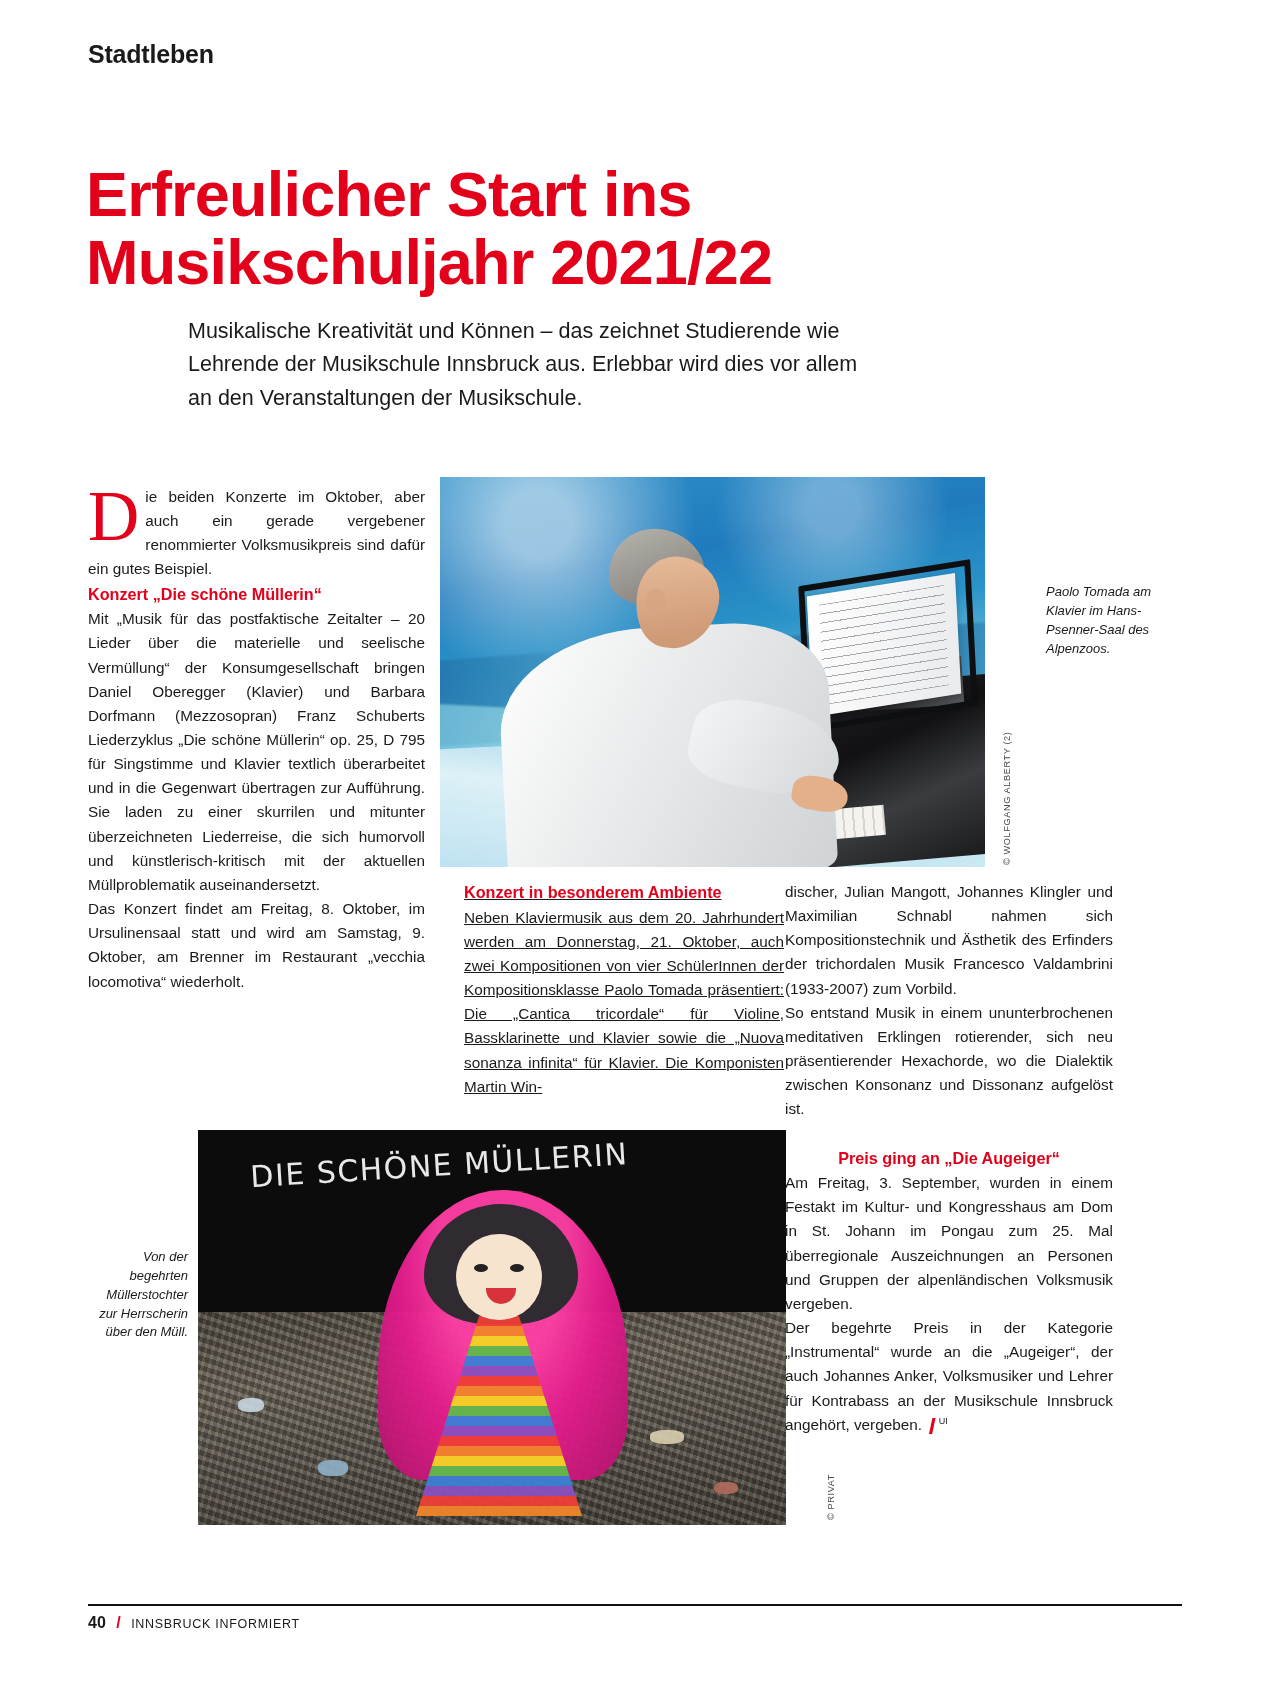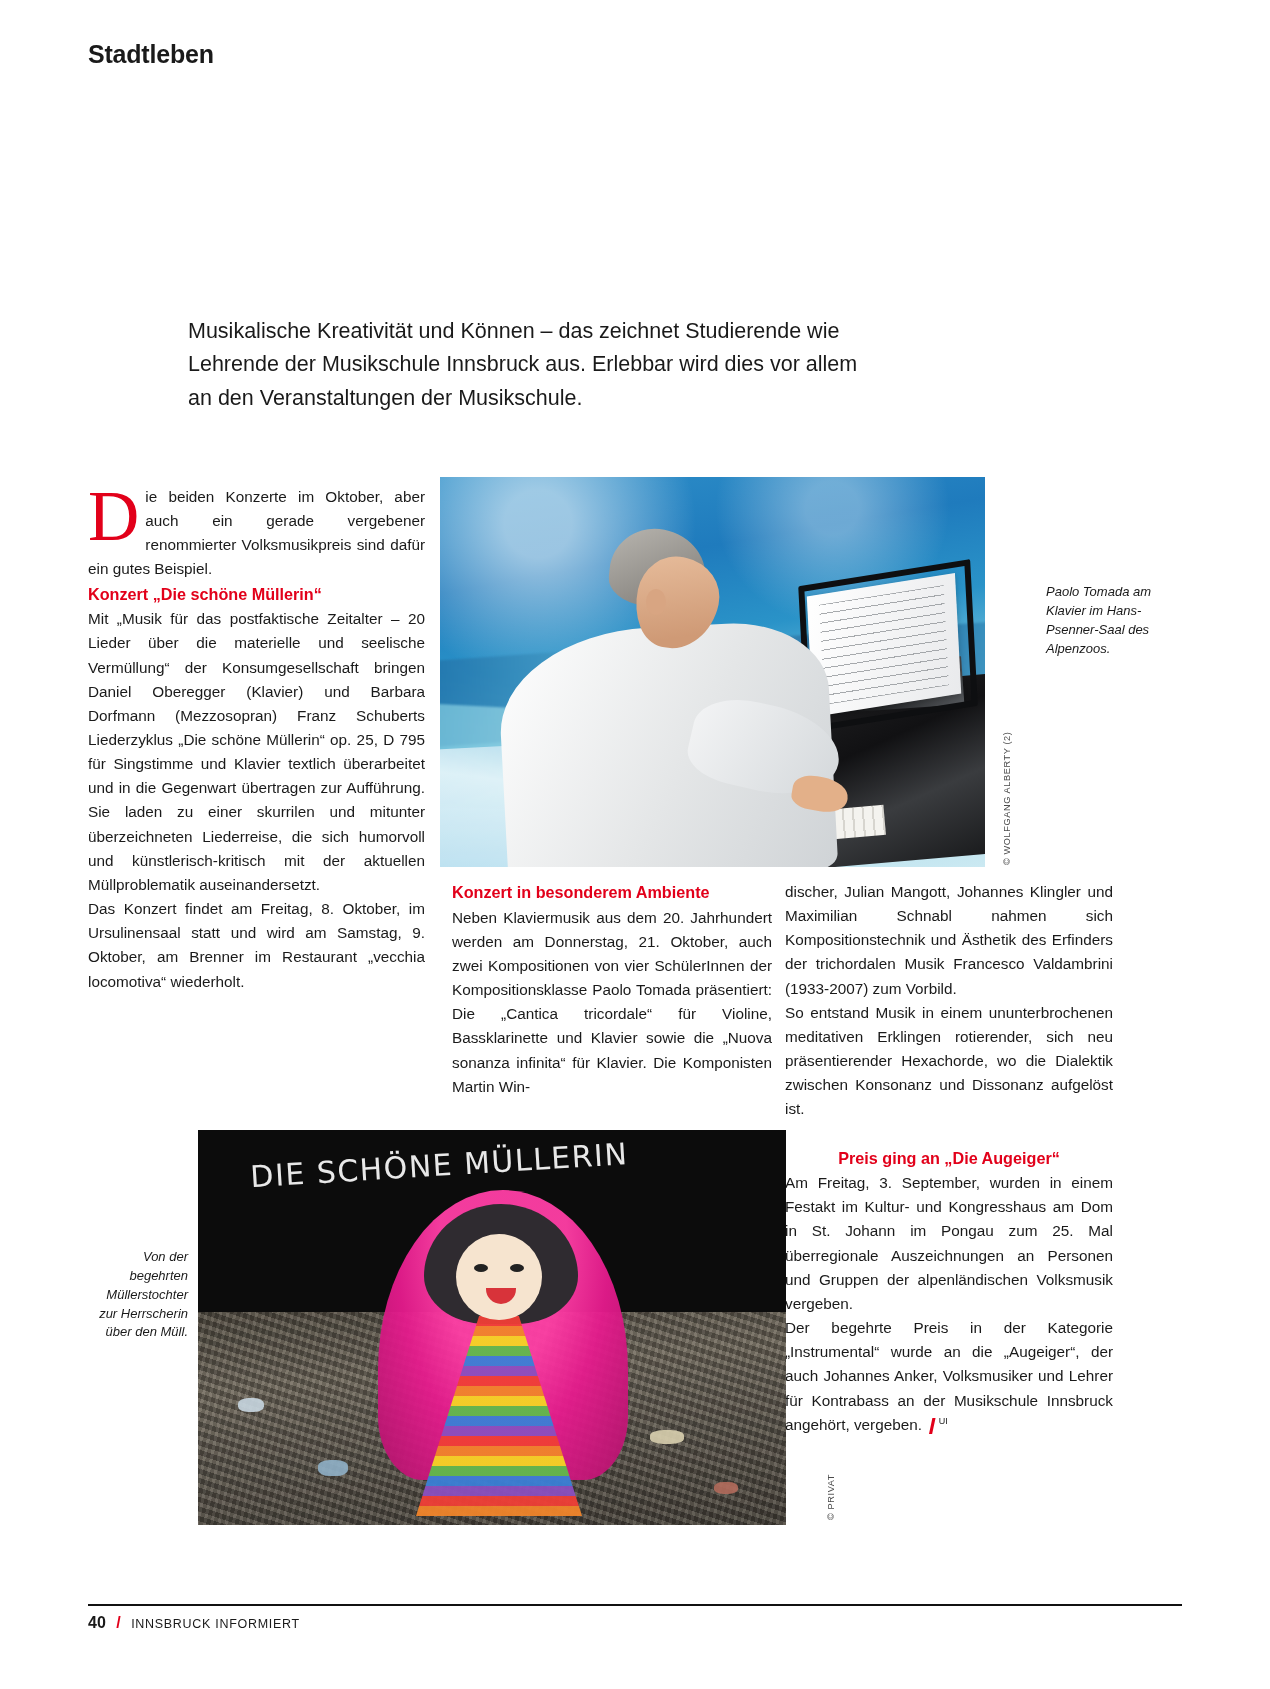--- a/index.html
+++ b/index.html
@@ -72,21 +72,21 @@
     font-size: 71px;
     line-height: 0.78;
     color: #e2001a;
     font-weight: normal;
     margin: 4px 6px 0 0;
     font-family: "Liberation Serif", serif;
   }
   .lead { text-align: justify; }
 
   
-  #col2 { left: 452px; top: 880px; width: 320px; }
+  #col2 { left: 464px; top: 880px; width: 320px; text-decoration: underline; }
   
   #col3 { left: 785px; top: 880px; width: 328px; }
 
   
   .photo-piano {
     position: absolute;
     left: 440px; top: 477px;
     width: 545px; height: 390px;
     overflow: hidden;
     background: #0d4c82;
@@ -310,20 +310,21 @@
   }
   .endmark-ui { font-size: 9px; vertical-align: super; color: #1a1a1a; }
 </style>
 </head>
 <body>
 
 <div class="page">
 
   <div class="kicker">Stadtleben</div>
 
+  <h1 class="headline">Erfreulicher Start ins Musikschuljahr 2021/22</h1>
 
   <div class="standfirst">Musikalische Kreativität und Können – das zeichnet Studierende wie Lehrende der Musikschule Innsbruck aus. Erlebbar wird dies vor allem an den Veranstaltungen der Musikschule.</div>
 
   <div class="col" id="col1">
     <p class="dropcap-para lead">
       <span class="dropcap">D</span>
       <span>ie beiden Konzerte im Oktober, aber auch ein gerade vergebener renommierter Volksmusikpreis sind dafür ein gutes Beispiel.</span>
     </p>
     <p class="subhead" style="">Konzert „Die schöne Müllerin“</p>
     <p>Mit „Musik für das postfaktische Zeitalter – 20 Lieder über die materielle und seelische Vermüllung“ der Konsumgesellschaft bringen Daniel Oberegger (Klavier) und Barbara Dorfmann (Mezzosopran) Franz Schuberts Liederzyklus „Die schöne Müllerin“ op. 25, D 795 für Singstimme und Klavier textlich überarbeitet und in die Gegenwart übertragen zur Aufführung. Sie laden zu einer skurrilen und mitunter überzeichneten Liederreise, die sich humorvoll und künstlerisch-kritisch mit der aktuellen Müllproblematik auseinandersetzt.</p>

